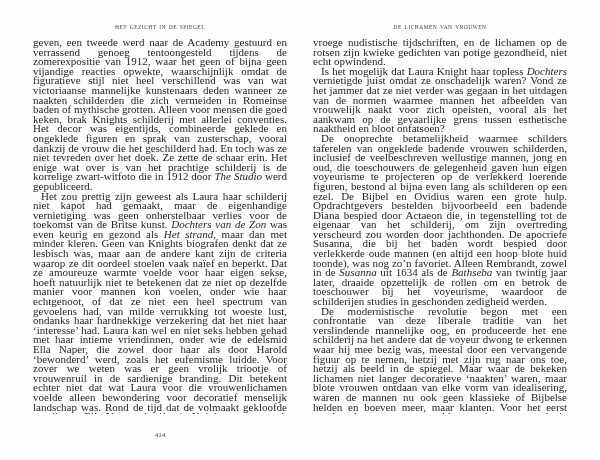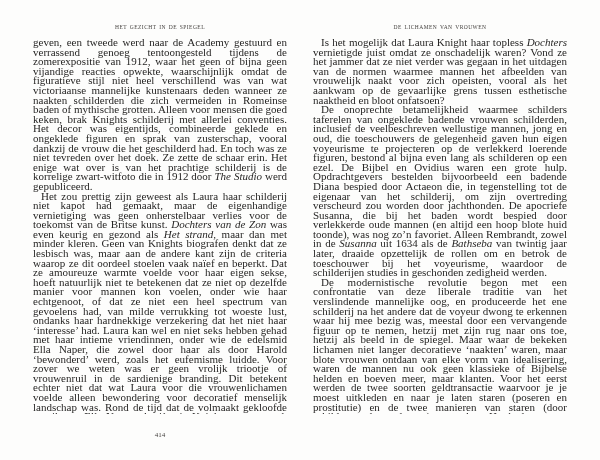--- a/index.html
+++ b/index.html
@@ -79,18 +79,19 @@
     <div class="page-body">
         <p class="para">geven, een tweede werd naar de Academy gestuurd en verrassend genoeg tentoongesteld tijdens de zomerexpositie van 1912, waar het geen of bijna geen vijandige reacties opwekte, waarschijnlijk omdat de figuratieve stijl niet heel verschillend was van wat victoriaanse mannelijke kunstenaars deden wanneer ze naakten schilderden die zich vermeiden in Romeinse baden of mythische grotten. Alleen voor mensen die goed keken, brak Knights schilderij met allerlei conventies. Het decor was eigentijds, combineerde geklede en ongeklede figuren en sprak van zusterschap, vooral dankzij de vrouw die het geschilderd had. En toch was ze niet tevreden over het doek. Ze zette de schaar erin. Het enige wat over is van het prachtige schilderij is de korrelige zwart-witfoto die in 1912 door <i>The Studio</i> werd gepubliceerd.</p>
         <p class="para indent">Het zou prettig zijn geweest als Laura haar schilderij niet kapot had gemaakt, maar de eigenhandige vernietiging was geen onherstelbaar verlies voor de toekomst van de Britse kunst. <i>Dochters van de Zon</i> was even keurig en gezond als <i>Het strand</i>, maar dan met minder kleren. Geen van Knights biografen denkt dat ze lesbisch was, maar aan de andere kant zijn de criteria waarop ze dit oordeel stoelen vaak naïef en beperkt. Dat ze amoureuze warmte voelde voor haar eigen sekse, hoeft natuurlijk niet te betekenen dat ze niet op dezelfde manier voor mannen kon voelen, onder wie haar echtgenoot, of dat ze niet een heel spectrum van gevoelens had, van milde verrukking tot woeste lust, ondanks haar hardnekkige verzekering dat het niet haar ‘interesse’ had. Laura kan wel en niet seks hebben gehad met haar intieme vriendinnen, onder wie de edelsmid Ella Naper, die zowel door haar als door Harold ‘bewonderd’ werd, zoals het eufemisme luidde. Voor zover we weten was er geen vrolijk triootje of vrouwenruil in de sardienige branding. Dit betekent echter niet dat wat Laura voor die vrouwenlichamen voelde alleen bewondering voor decoratief menselijk landschap was. Rond de tijd dat de volmaakt gekloofde perzik van Ella Napers derrière in Knights meesterwerk <i>Zelfportret</i> uit 1913 verscheen, maakte Laura er ook liefdevol een foto van. Hoewel Ella in een weiland in Cornwall is geposteerd, is haar pose die van de <i>Venus voor de spiegel</i> van Diego Velázquez, een doek dat in die tijd tot veel ophef, om niet te zeggen verafgoding leidde. De foto gehoorzaamt aan de eerste wet van erotische uitnodiging, namelijk meer verhullen dan er onthuld wordt, terwijl <i>Dochters van de Zon</i>, ondanks alle zorg die Knight aan het zonlicht besteedde, dat ze koeler maakte om de warmte beter van de rotsen te laten weerkaatsen, grappig seksloos is in zijn luchtige ongedwongenheid. De helderheid van het licht en de stijl werkt verdovend, net als in de illustraties uit</p>
       </div>
     <footer class="page-number">414</footer>
   </section>
 
   <section class="page">
     <header class="running-header">DE LICHAMEN VAN VROUWEN</header>
     <div class="page-body">
+        <p class="para">vroege nudistische tijdschriften, en de lichamen op de rotsen zijn kwieke gedichten van potige gezondheid, niet echt opwindend.</p>
         <p class="para indent">Is het mogelijk dat Laura Knight haar topless <i>Dochters</i> vernietigde juist omdat ze onschadelijk waren? Vond ze het jammer dat ze niet verder was gegaan in het uitdagen van de normen waarmee mannen het afbeelden van vrouwelijk naakt voor zich opeisten, vooral als het aankwam op de gevaarlijke grens tussen esthetische naaktheid en bloot onfatsoen?</p>
         <p class="para indent">De onoprechte betamelijkheid waarmee schilders taferelen van ongeklede badende vrouwen schilderden, inclusief de veelbeschreven wellustige mannen, jong en oud, die toeschouwers de gelegenheid gaven hun eigen voyeurisme te projecteren op de verlekkerd loerende figuren, bestond al bijna even lang als schilderen op een ezel. De Bijbel en Ovidius waren een grote hulp. Opdrachtgevers bestelden bijvoorbeeld een badende Diana bespied door Actaeon die, in tegenstelling tot de eigenaar van het schilderij, om zijn overtreding verscheurd zou worden door jachthonden. De apocriefe Susanna, die bij het baden wordt bespied door verlekkerde oude mannen (en altijd een hoop blote huid toonde), was nog zo’n favoriet. Alleen Rembrandt, zowel in de <i>Susanna</i> uit 1634 als de <i>Bathseba</i> van twintig jaar later, draaide opzettelijk de rollen om en betrok de toeschouwer bij het voyeurisme, waardoor de schilderijen studies in geschonden zedigheid werden.</p>
         <p class="para indent">De modernistische revolutie begon met een confrontatie van deze liberale traditie van het verslindende mannelijke oog, en produceerde het ene schilderij na het andere dat de voyeur dwong te erkennen waar hij mee bezig was, meestal door een vervangende figuur op te nemen, hetzij met zijn rug naar ons toe, hetzij als beeld in de spiegel. Maar waar de bekeken lichamen niet langer decoratieve ‘naakten’ waren, maar blote vrouwen ontdaan van elke vorm van idealisering, waren de mannen nu ook geen klassieke of Bijbelse helden en boeven meer, maar klanten. Voor het eerst werden de twee soorten geldtransactie waarvoor je je moest uitkleden en naar je laten staren (poseren en prostitutie) en de twee manieren van staren (door schilders en hoerenlopers) versmolten. Het baden ervoor en erna speelde een grote rol bij dit alles voor een generatie die zich terecht grote zorgen maakte over geslachtsziekten en de wijze waarop die bijdroegen aan de plaag van dat tijdperk, ‘degeneratie’, en komt vaak terug in het werk van kunstenaars die inderdaad veel in het gezelschap van prostituees verkeerden: Manet, Degas, Toulouse-Lautrec en, in Engeland, de hoofdverdachte, Walter Sickert.</p>
       </div>
   </section>
 </div>
 
 </body></html>

